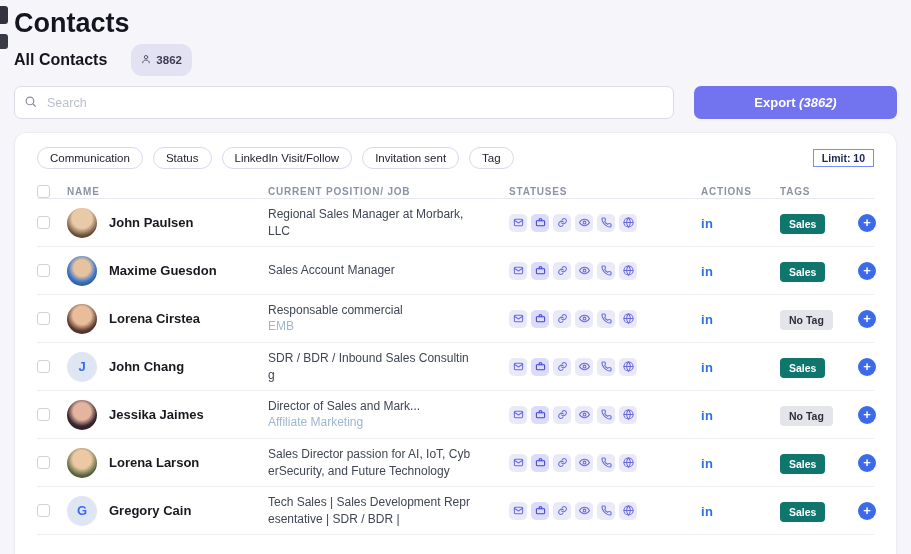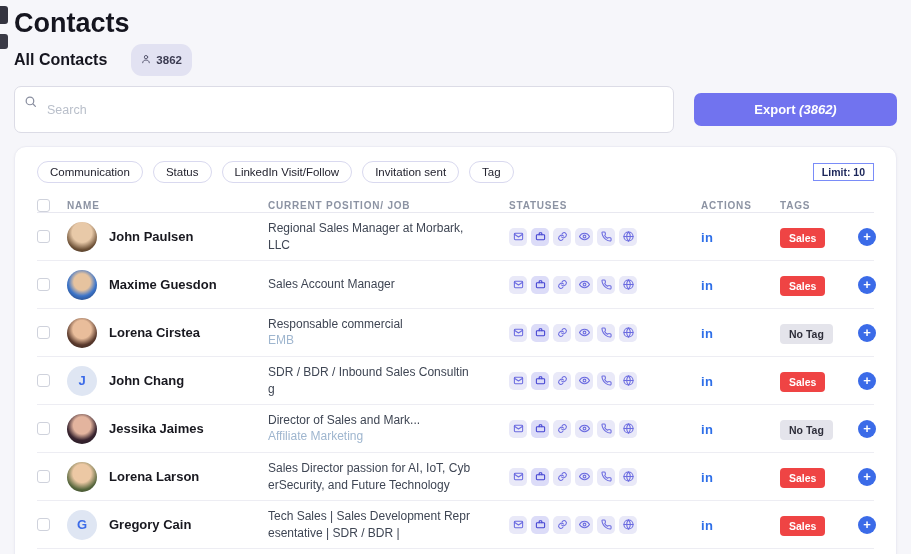--- a/index.html
+++ b/index.html
@@ -17,21 +17,21 @@
 
   .subrow { display:flex; align-items:center; gap:24px; margin-top:5px; }
   .sub-title { font-size:16px; font-weight:700; color:#15151f; }
   .count-badge { display:inline-flex; align-items:flex-start; gap:5px; background:#e2e2f2; color:#3c3c52;
     font-size:11.5px; font-weight:600; padding:10px 10px; border-radius:11px; }
   .count-badge .ic { width:10px; height:10px; color:#55556e; }
 
   .toolbar { display:flex; align-items:center; gap:20px; margin-top:10px; }
   .search-wrap { position:relative; width:660px; }
   .search-wrap .ic { position:absolute; left:10px; top:9px; width:13px; height:13px; color:#8a8fa0; }
-  .search-input { width:100%; height:47px; border:1px solid #dcdce6; border-radius:7px; background:#fff;
+  .search-input { width:100%; height:33px; border:1px solid #dcdce6; border-radius:7px; background:#fff;
     padding:0 10px 0 32px; font-size:12.5px; color:#333; outline:none; font-family:inherit; }
   .search-input::placeholder { color:#b9bfca; }
   .export-btn { margin-left:auto; width:203px; height:33px; border:none; border-radius:7px; background:#7173ef;
     color:#fff; font-size:13px; font-weight:600; cursor:pointer; font-family:inherit; }
   .export-btn i { font-weight:600; }
 
   .card { margin-top:13px; background:#fff; border:1px solid #ececf4; border-radius:12px;
     padding:14px 22px 0 22px; height:450px; box-shadow:0 1px 3px rgba(20,20,60,.04); }
 
   .filterbar { display:flex; align-items:center; gap:10px; }
@@ -67,21 +67,21 @@
 
   .statuses { display:flex; gap:4px; }
   .chip { width:18px; height:18px; border-radius:5px; background:#e9e9f8; color:#6b6be0;
     display:flex; align-items:center; justify-content:center; cursor:pointer; }
   .chip.strong { color:#4343d2; background:#dcdcf8; }
   .chip .ic { width:11px; height:11px; }
 
   .inlogo { font-size:13px; font-weight:800; color:#2e6fe8; cursor:pointer; letter-spacing:.3px; }
 
   .tagpill { font-size:10.5px; font-weight:700; border-radius:4px; padding:4px 9px; cursor:pointer; white-space:nowrap; }
-  .tagpill.filled { background:#ef4444; color:#fff; }
+  .tagpill.filled { background:#0f766e; color:#fff; }
   .tagpill.muted { background:#e4e4eb; color:#2e2e3a; }
 
   .plus-wrap { display:flex; justify-content:flex-end; }
   .plus { width:18px; height:18px; border-radius:50%; border:none; background:#3b6be8; color:#fff;
     font-size:13px; line-height:16px; font-weight:700; cursor:pointer; display:flex; align-items:center; justify-content:center; padding:0; font-family:inherit; }
 
   .ic { stroke:currentColor; fill:none; stroke-width:2.3; stroke-linecap:round; stroke-linejoin:round; }
   .svg-defs { position:absolute; width:0; height:0; overflow:hidden; }
 </style>
 </head>

